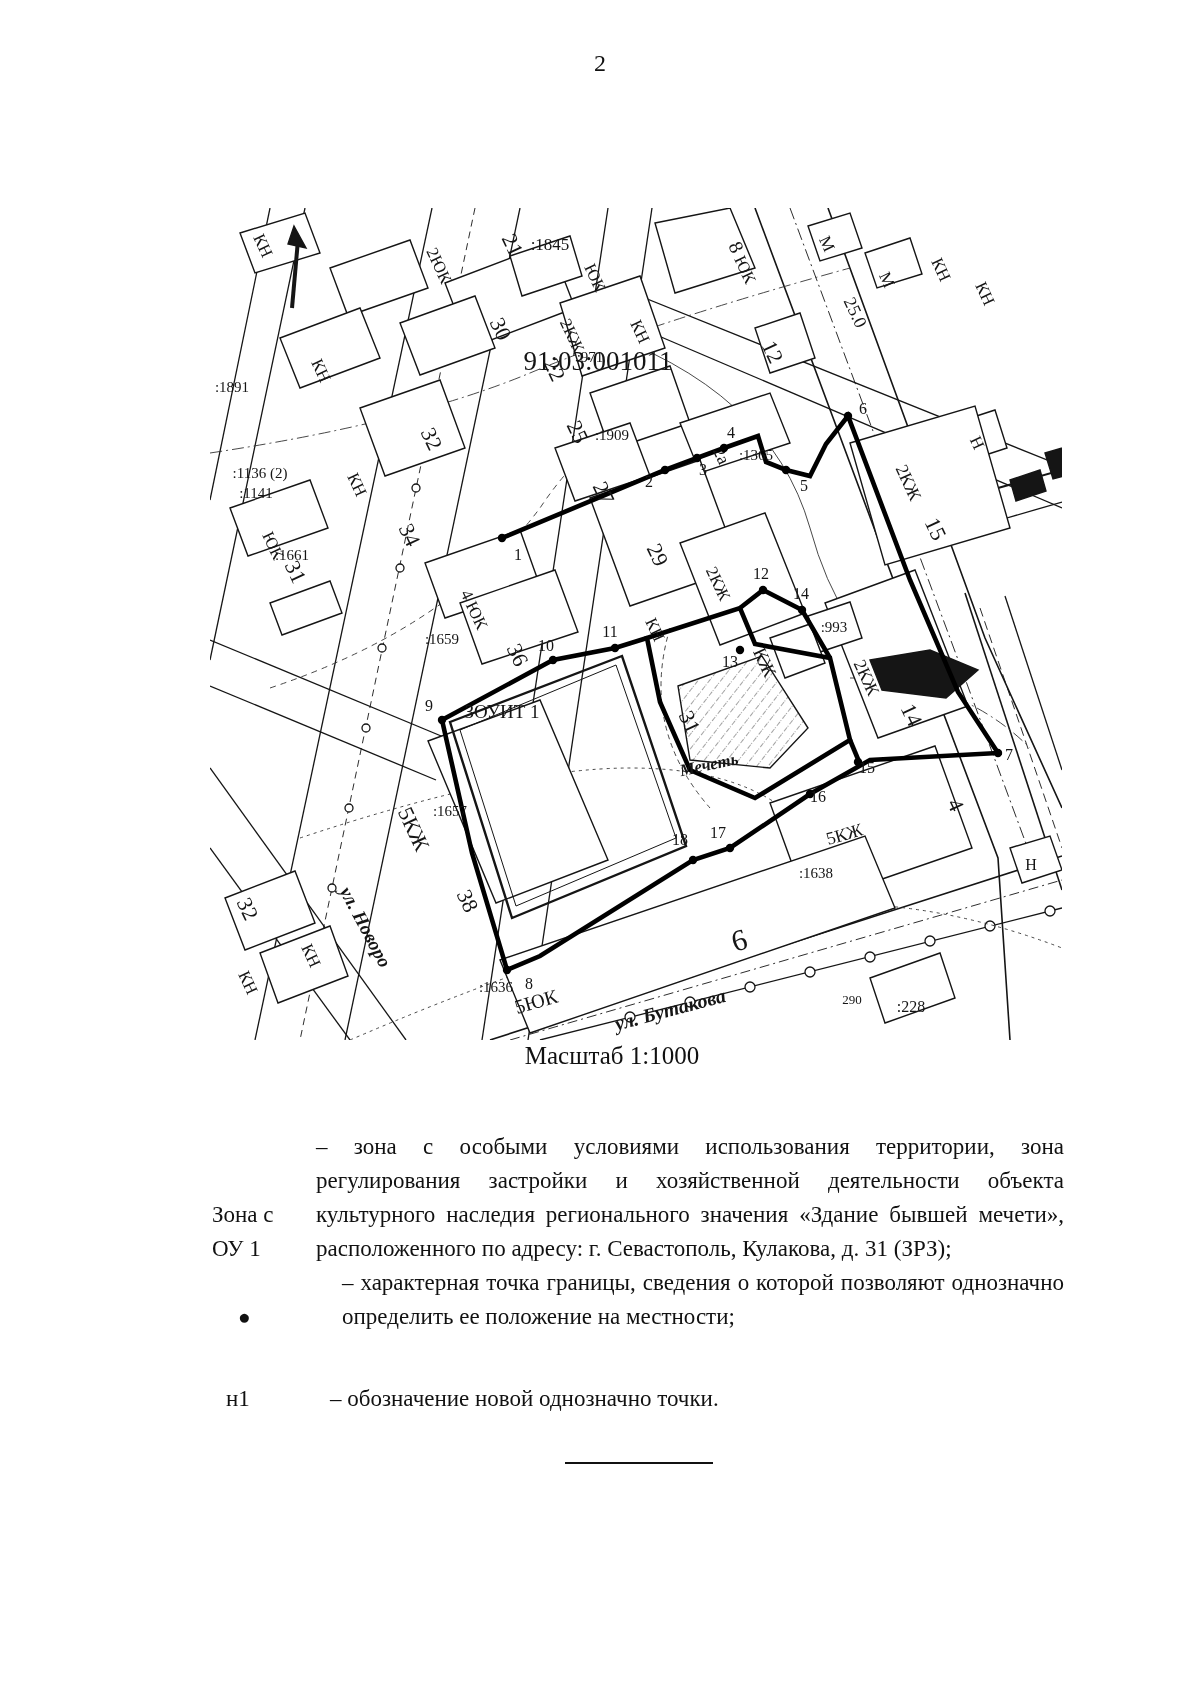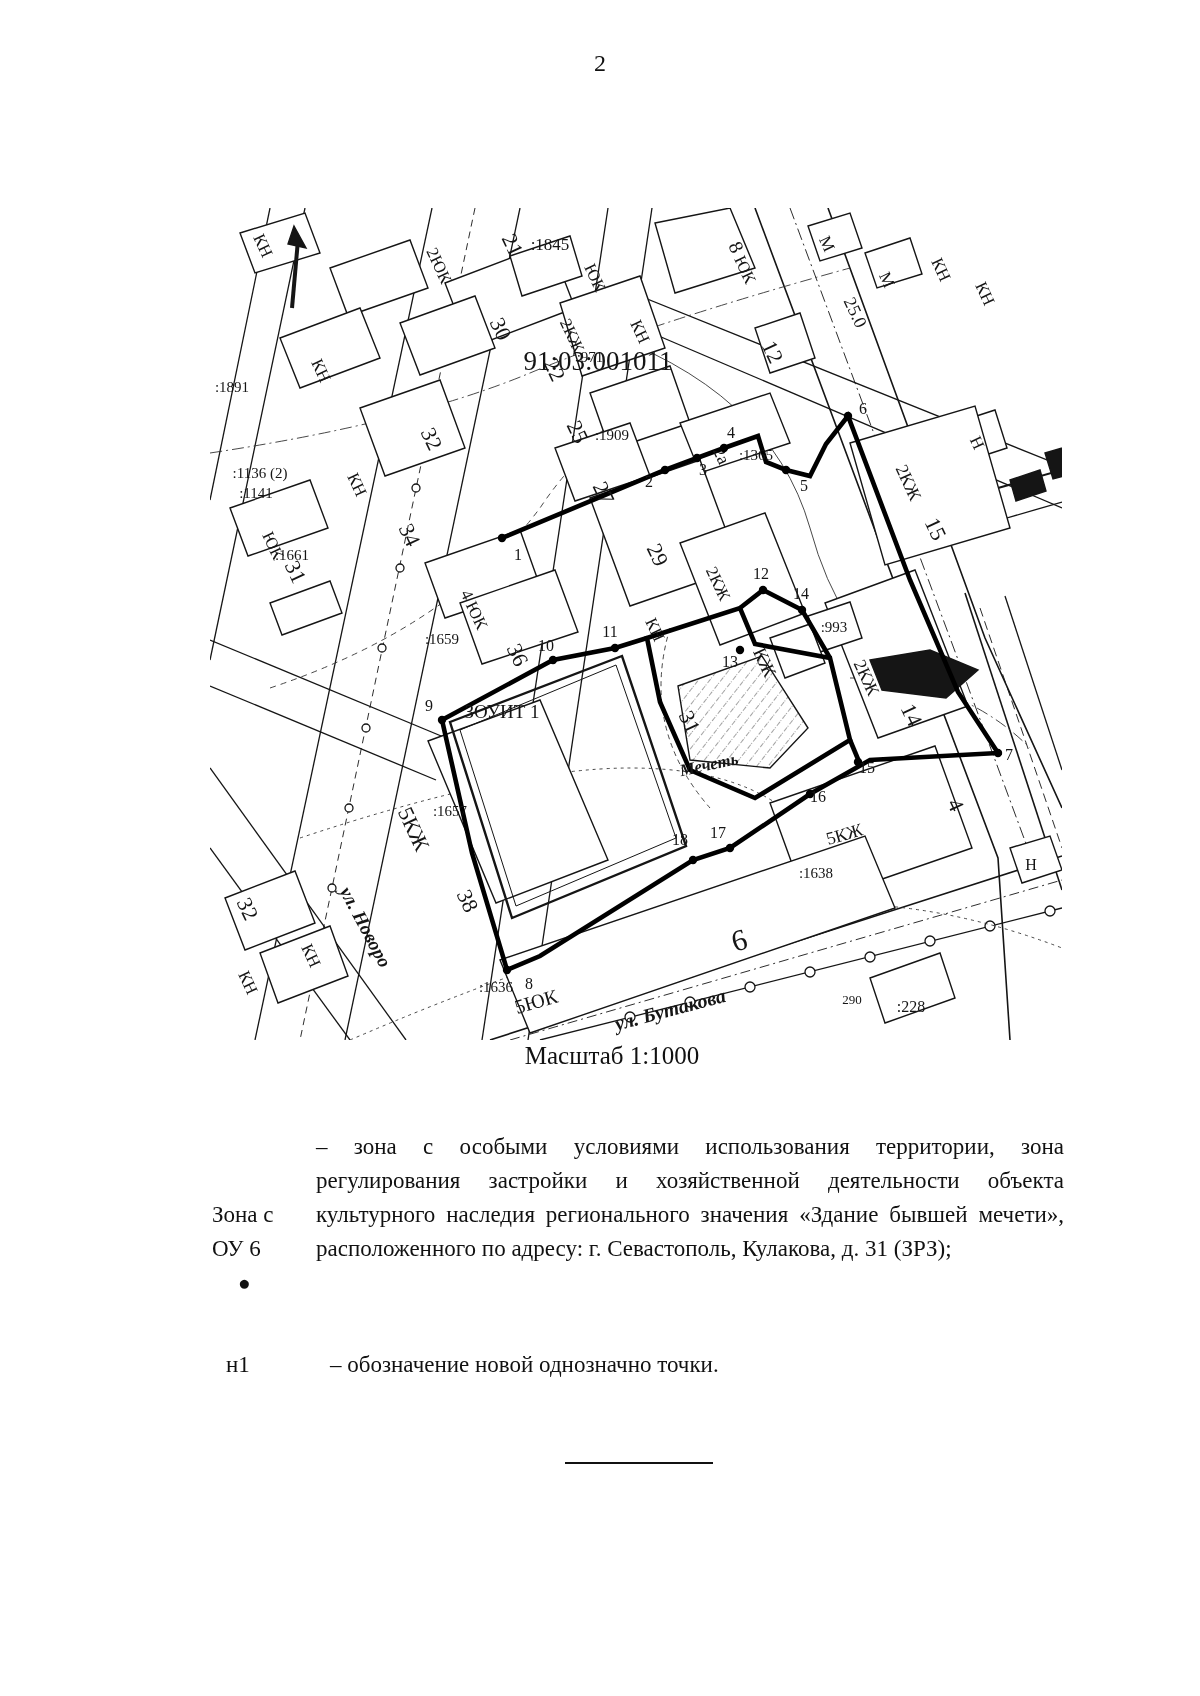--- a/index.html
+++ b/index.html
@@ -279,26 +279,27 @@
     </svg>
   </div>
 
   <div id="scale-caption">Масштаб 1:1000</div>
 
 
   <div id="legend">
     <div class="lrow">
       <div class="lsym">
         <span>Зона с</span>
-        <span class="l2">ОУ 6</span>
+        <span class="l2">ОУ 1</span>
       </div>
       <div class="ltext">– зона с особыми условиями использования территории, зона регулирования застройки и хозяйственной деятельности объекта культурного наследия регионального значения «Здание бывшей мечети», расположенного по адресу: г. Севастополь, Кулакова, д. 31 (ЗРЗ);</div>
     </div>
     <div class="lrow">
       <div class="lsym bullet">●</div>
+      <div class="ltext">– характерная точка границы, сведения о которой позволяют однозначно определить ее положение на местности;</div>
     </div>
     <div class="lrow">
       <div class="lsym n1">н1</div>
       <div class="ltext">– обозначение новой однозначно точки.</div>
     </div>
   </div>
 
   <div id="rule"></div>
 
 </div>

